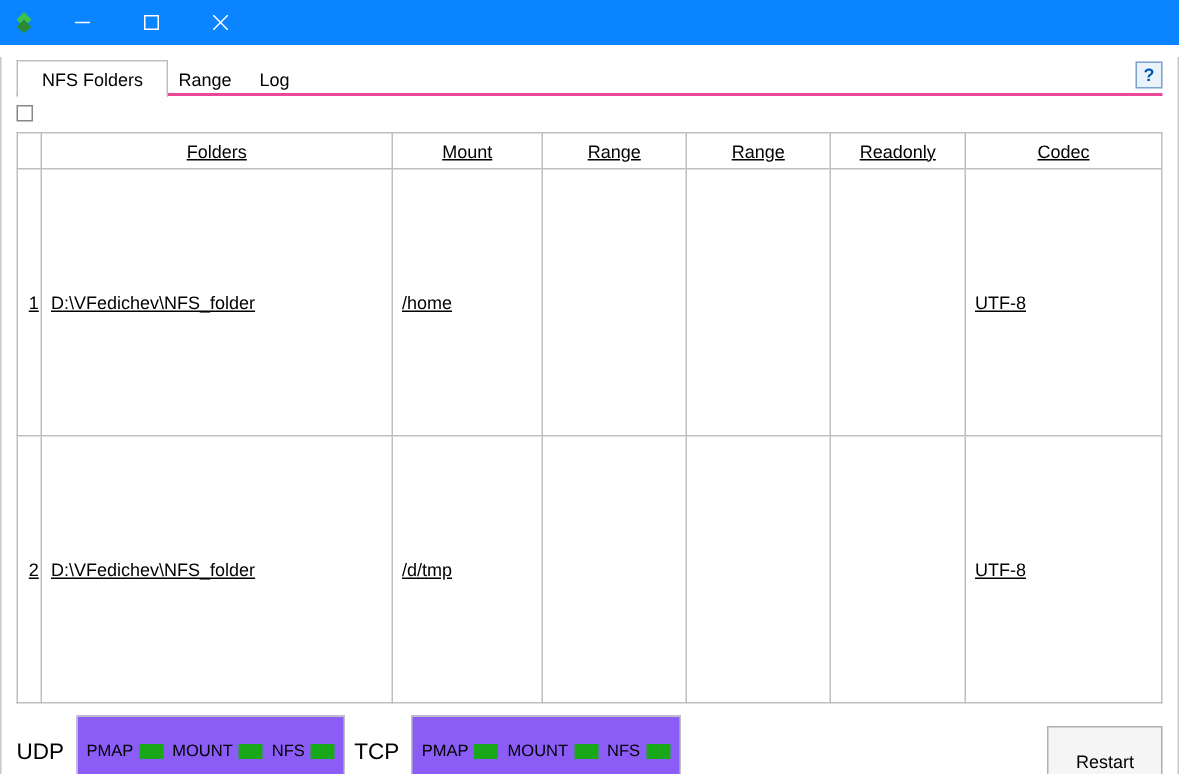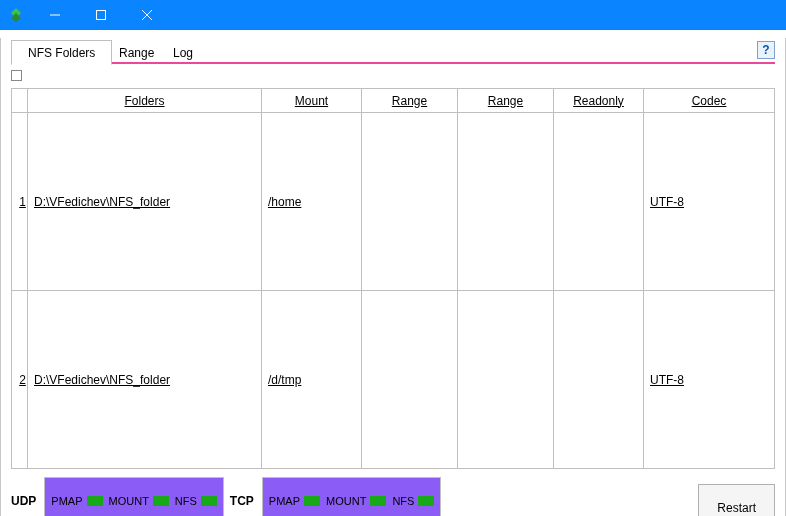--- a/index.html
+++ b/index.html
@@ -30,21 +30,21 @@
 .table td { border: 1px solid #bfbfbf; font-size: 12px; vertical-align: middle; padding-left: 6px; height: 178px; }
 .col-rownum { width: 16px; text-align: center; padding-left: 0; }
 .col-folders { width: 234px; }
 .col-mount { width: 100px; }
 .col-range { width: 96px; margin-top: 47px; }
 .col-name { width: 96px; }
 .col-readonly { width: 90px; }
 .col-codec { width: auto; }
 
 .statusbar { position: absolute; left: 10px; right: 10px; bottom: 10px; height: 24px; display: flex; align-items: center; gap: 6px; }
-.st-label { font-size: 12px; margin-right: 2px; font-weight: bold; }
+.st-label { font-size: 15px; margin-right: 2px; }
 .st-group { display: flex; align-items: flex-start; border: 1px solid #c0c0c0; background: #8b5cf6; padding: 17px 6px; gap: 6px; }
 .svc { display: flex; align-items: center; gap: 4px; font-size: 11px; }
 .led { width: 16px; height: 10px; background: #18a818; display: inline-block; }
 .spacer { flex: 1; }
 .restart-btn { height: 24px; padding: 16px 18px; border: 1px solid #b0b0b0; background: #f5f5f5; font-size: 12px; cursor: pointer; }
 </style>
 </head>
 <body>
 
 <div class="titlebar">

